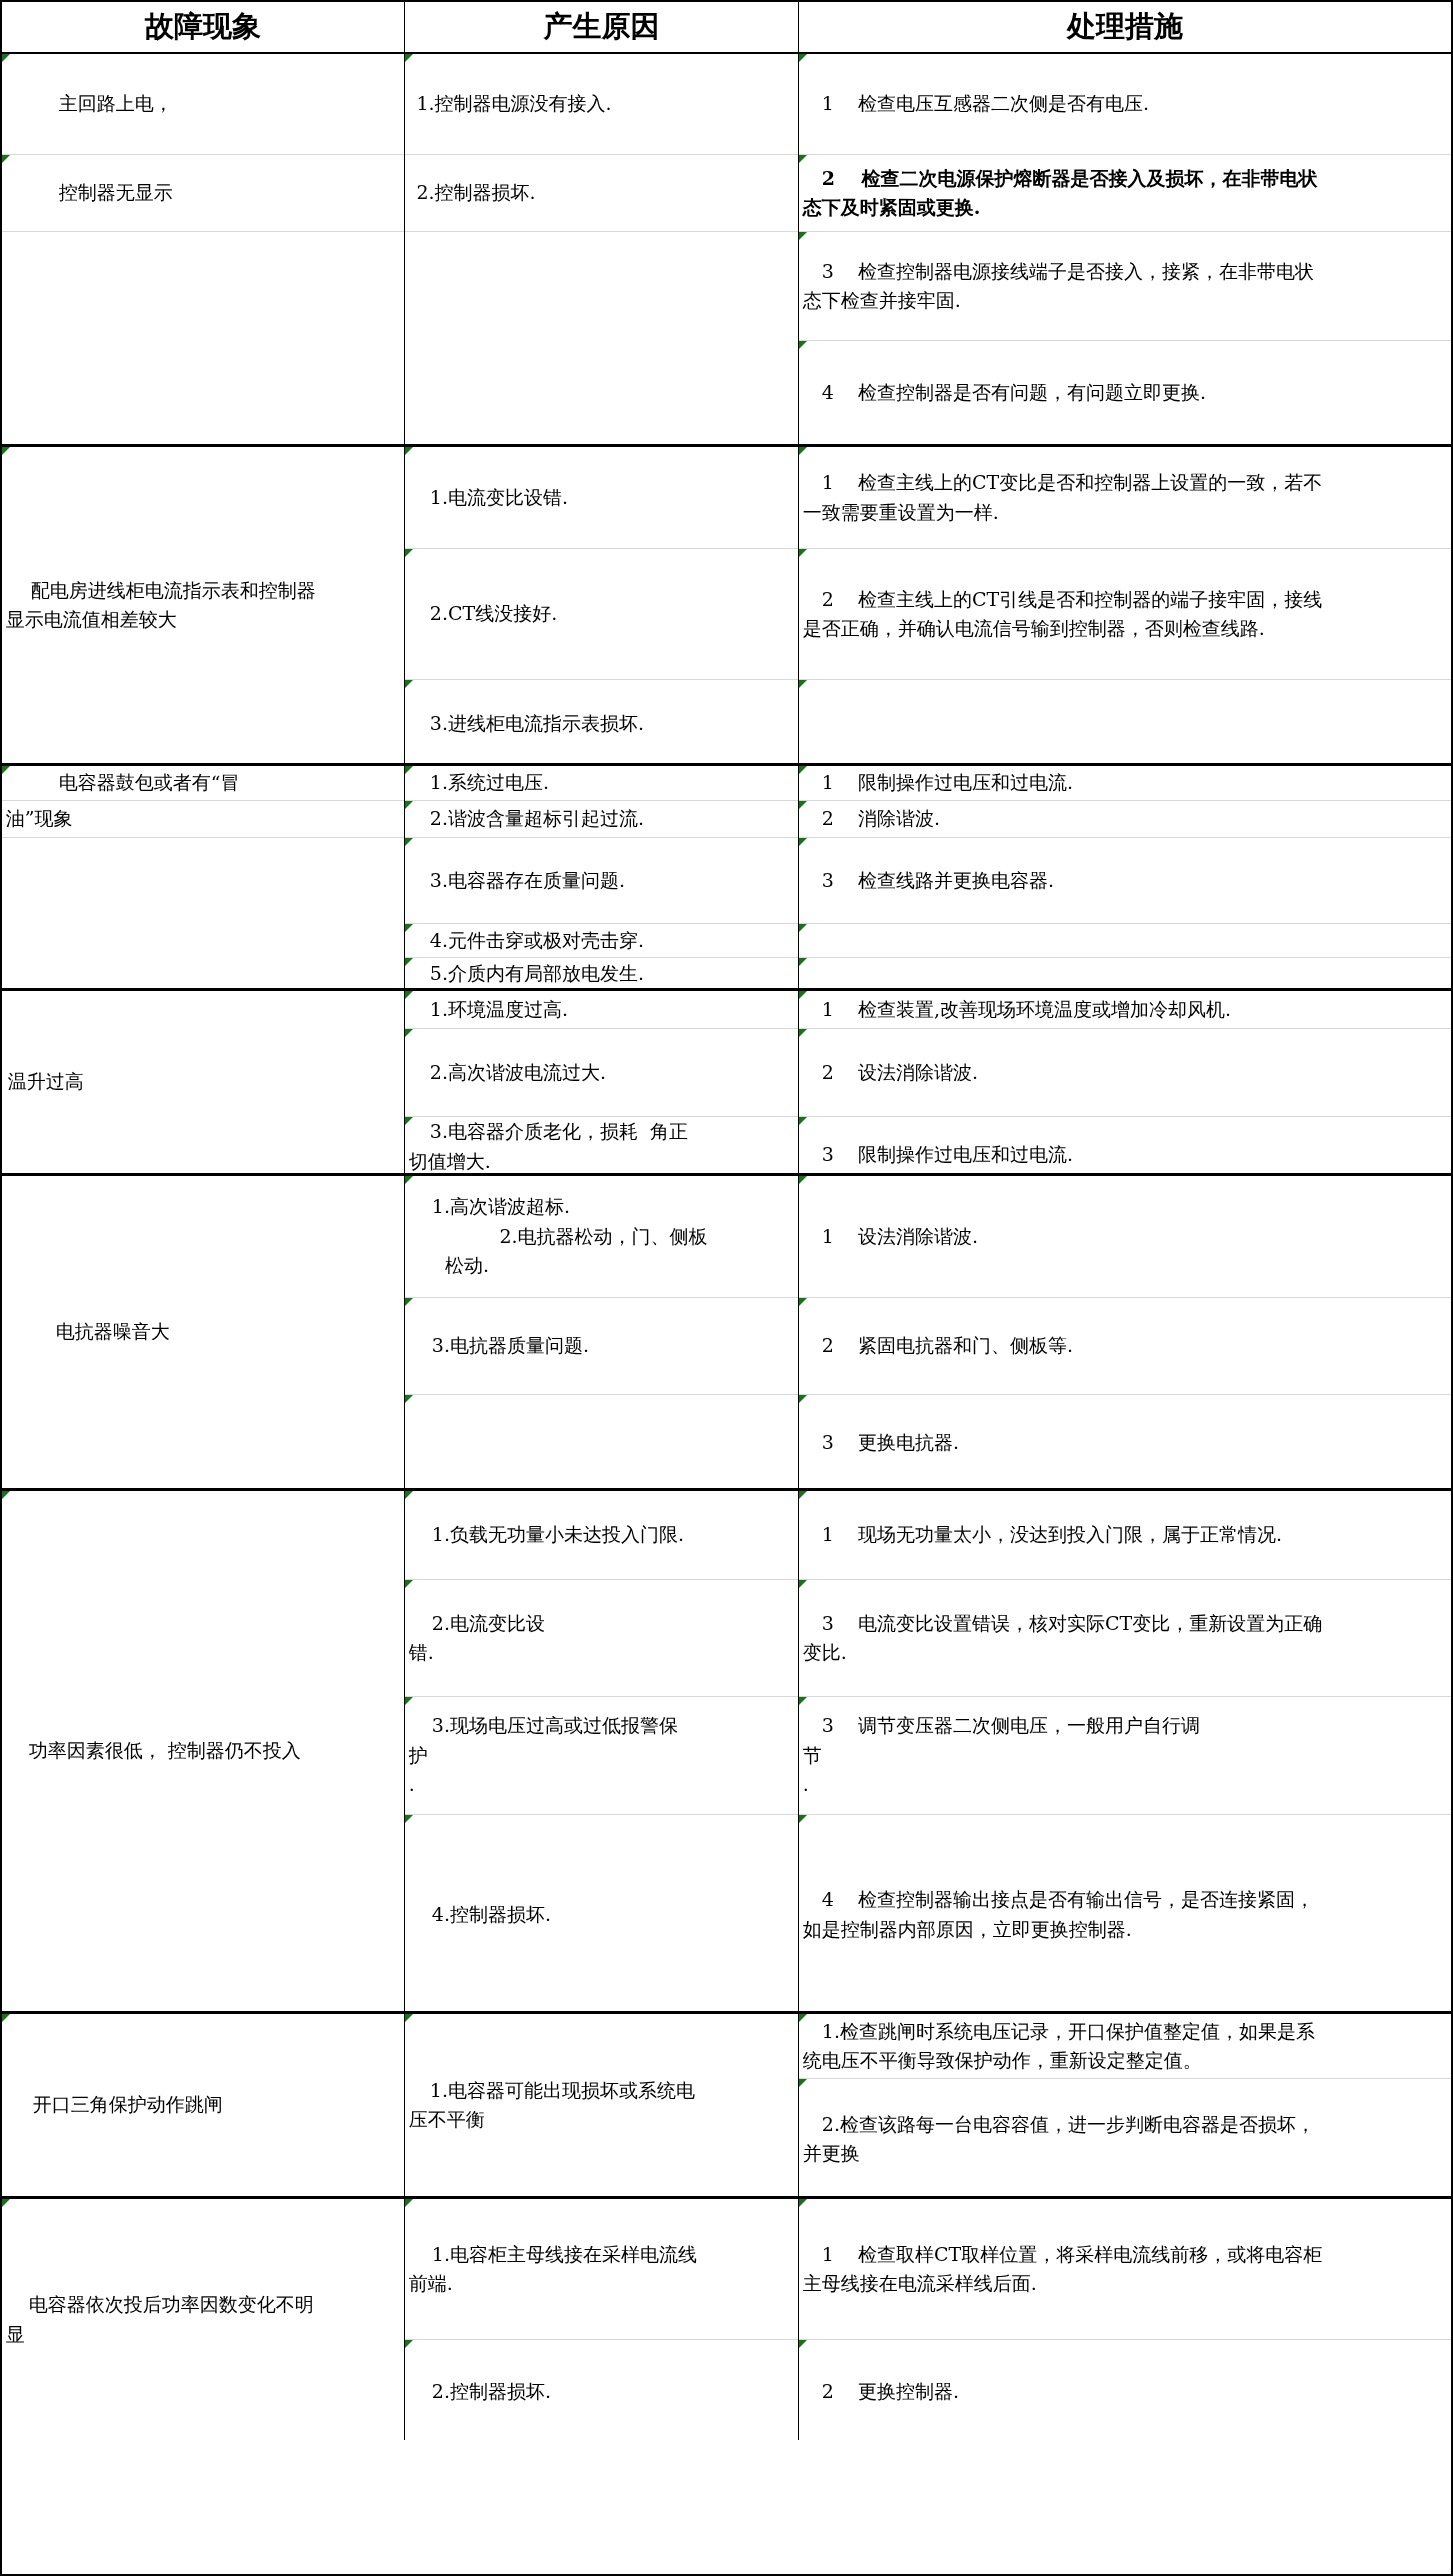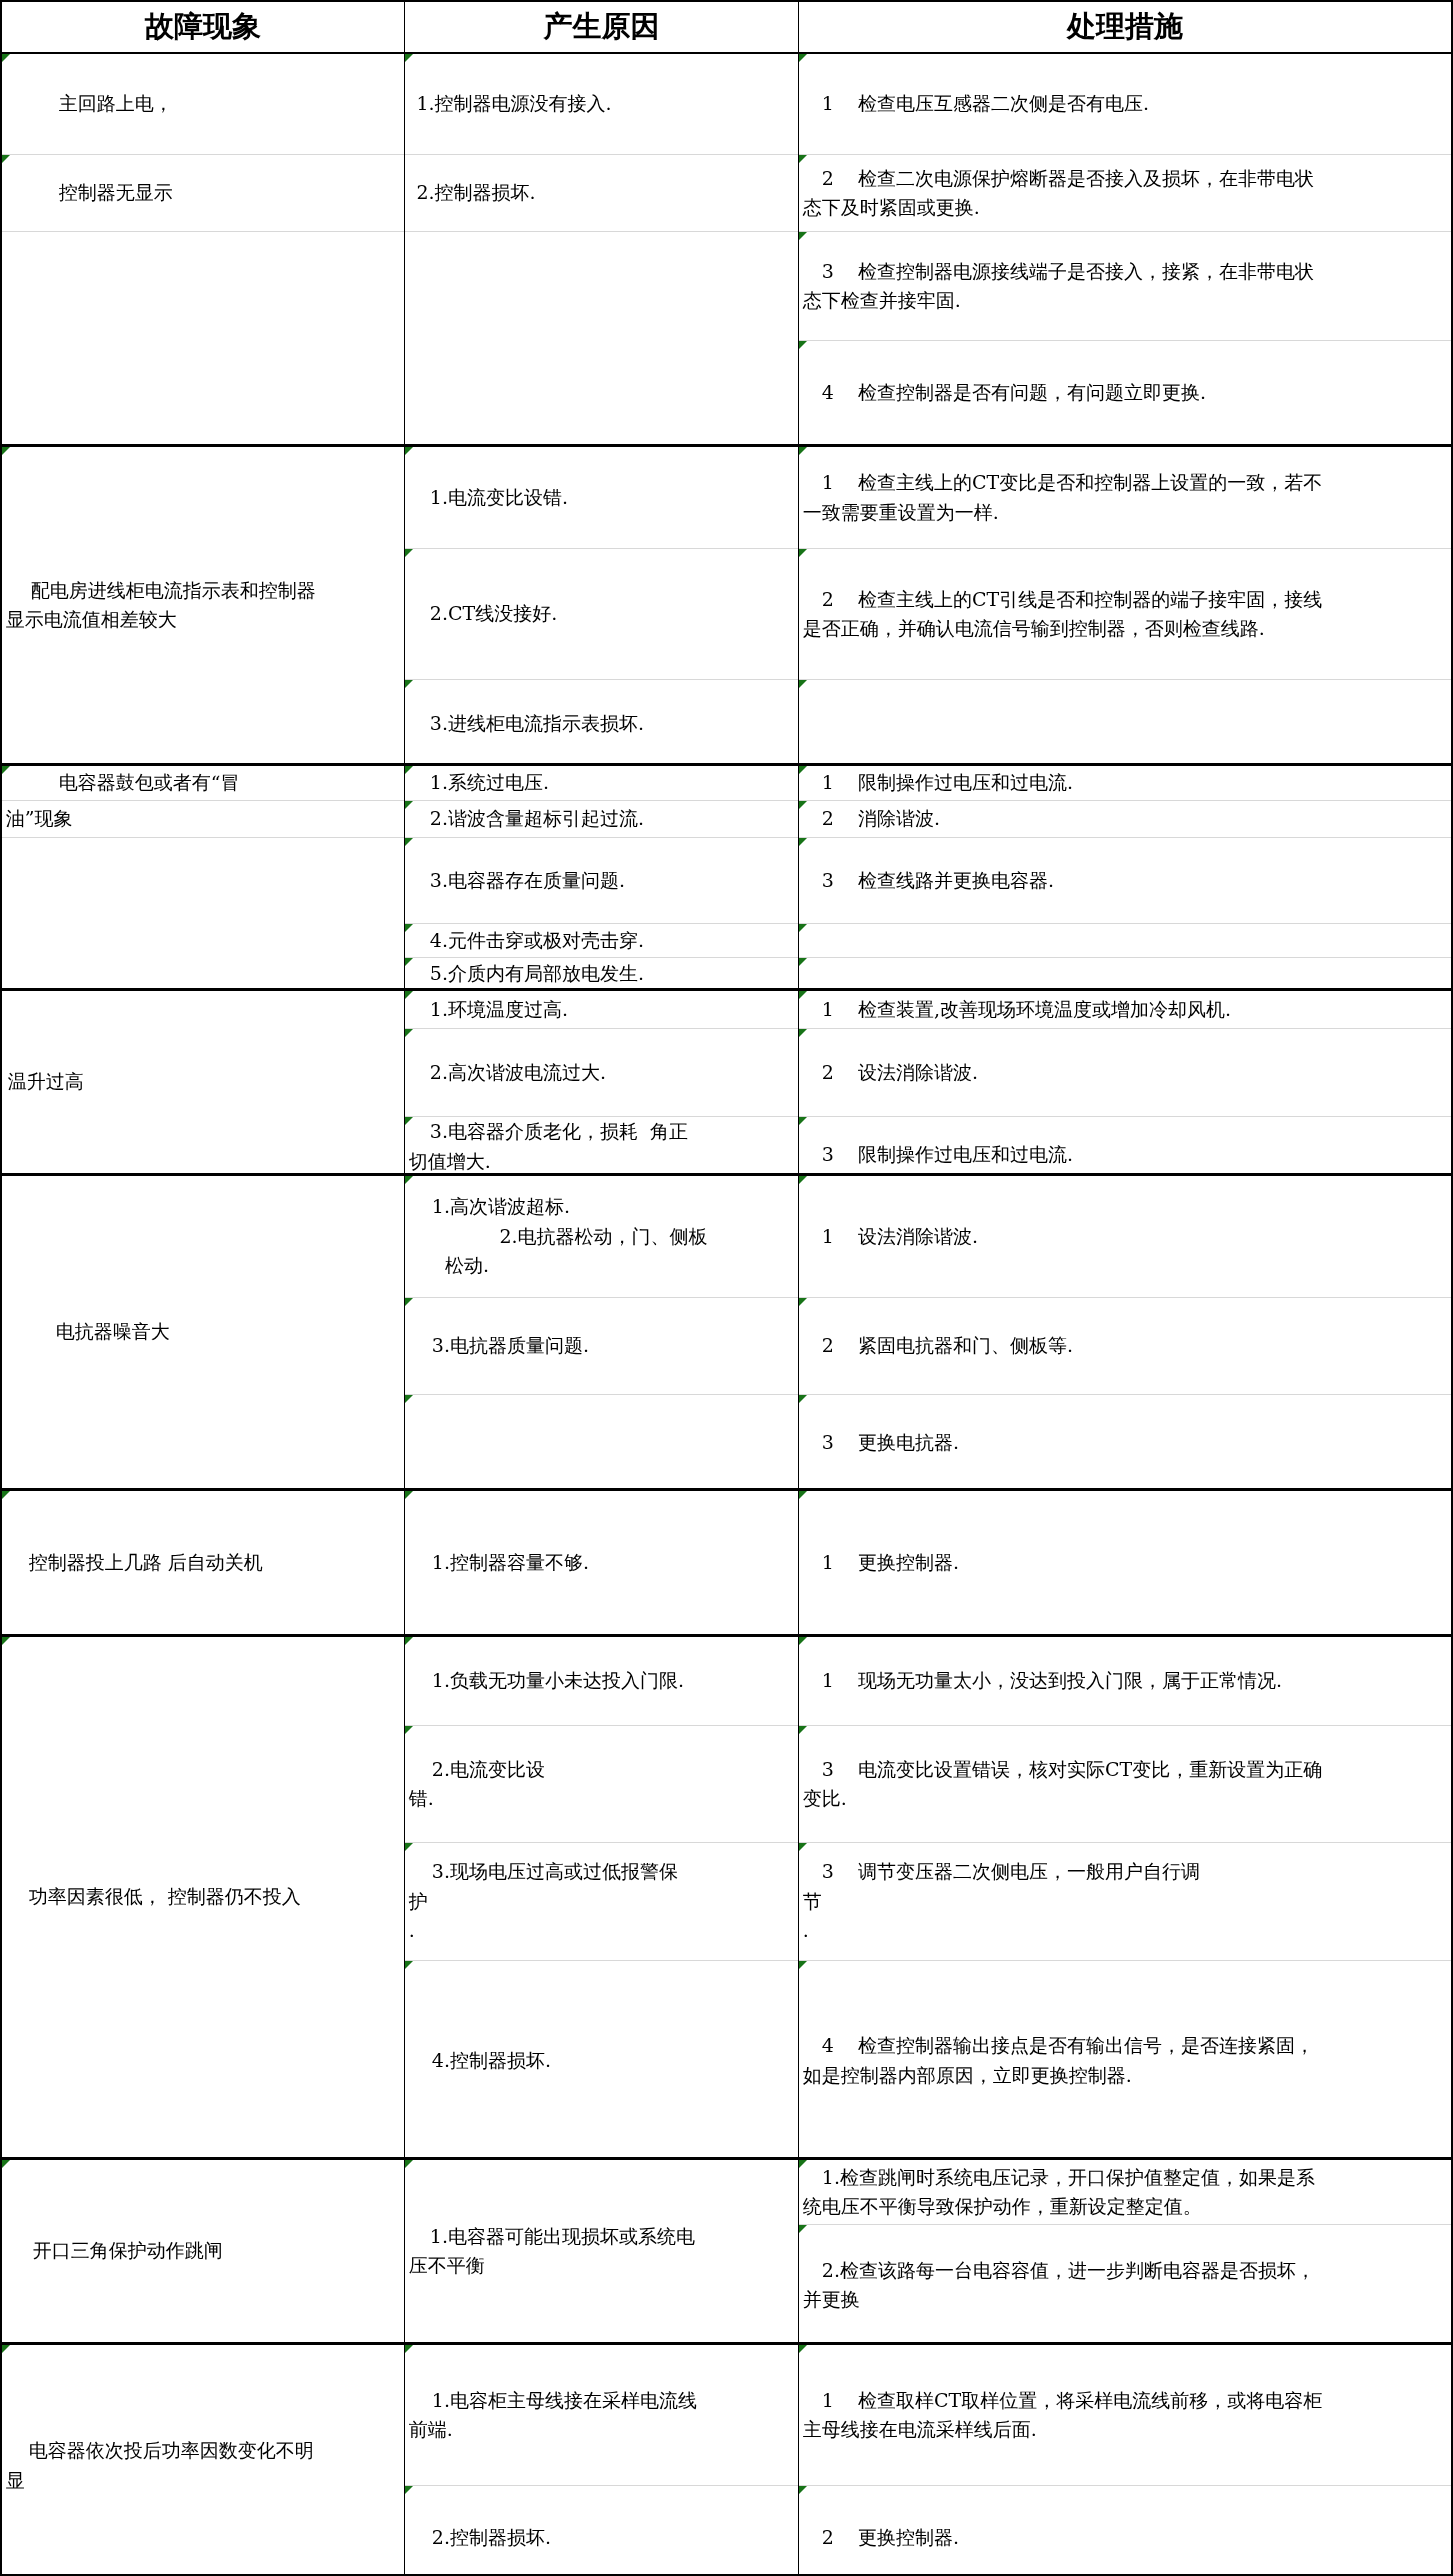--- a/index.html
+++ b/index.html
@@ -81,21 +81,21 @@
             <span class="txt"></span>
           </div>
         </div>
         <div class="col c3">
           <div class="cell" style="height: 100px;">
             <span class="tri"></span>
             <span class="txt" style="text-indent: 19px;">1    检查电压互感器二次侧是否有电压.</span>
           </div>
           <div class="cell" style="height: 77px;">
             <span class="tri"></span>
-            <span class="txt" style="text-indent: 19px;">2    检查二次电源保护熔断器是否接入及损坏，在非带电状
+            <span class="txt" style="text-indent: 19px; font-weight: bold;">2    检查二次电源保护熔断器是否接入及损坏，在非带电状
 态下及时紧固或更换.</span>
           </div>
           <div class="cell" style="height: 109px;">
             <span class="tri"></span>
             <span class="txt" style="text-indent: 19px;">3    检查控制器电源接线端子是否接入，接紧，在非带电状
 态下检查并接牢固.</span>
           </div>
           <div class="cell" style="height: 104px;">
             <span class="tri"></span>
             <span class="txt" style="text-indent: 19px;">4    检查控制器是否有问题，有问题立即更换.</span>
@@ -262,40 +262,20 @@
             <span class="tri"></span>
             <span class="txt" style="text-indent: 19px;">1    设法消除谐波.</span>
           </div>
           <div class="cell" style="height: 97px;">
             <span class="tri"></span>
             <span class="txt" style="text-indent: 19px;">2    紧固电抗器和门、侧板等.</span>
           </div>
           <div class="cell" style="height: 97px;">
             <span class="tri"></span>
             <span class="txt" style="text-indent: 19px;">3    更换电抗器.</span>
-          </div>
-        </div>
-      </div>
-      <div class="section" style="height: 146px;">
-        <div class="col c1">
-          <div class="cell fill">
-            <span class="tri"></span>
-            <span class="txt" style="text-indent: 23px;">控制器投上几路 后自动关机</span>
-          </div>
-        </div>
-        <div class="col c2">
-          <div class="cell fill">
-            <span class="tri"></span>
-            <span class="txt" style="text-indent: 23px;">1.控制器容量不够.</span>
-          </div>
-        </div>
-        <div class="col c3">
-          <div class="cell fill">
-            <span class="tri"></span>
-            <span class="txt" style="text-indent: 19px;">1    更换控制器.</span>
           </div>
         </div>
       </div>
       <div class="section" style="height: 523px;">
         <div class="col c1">
           <div class="cell fill">
             <span class="tri"></span>
             <span class="txt" style="text-indent: 23px;">功率因素很低， 控制器仍不投入</span>
           </div>
         </div>

